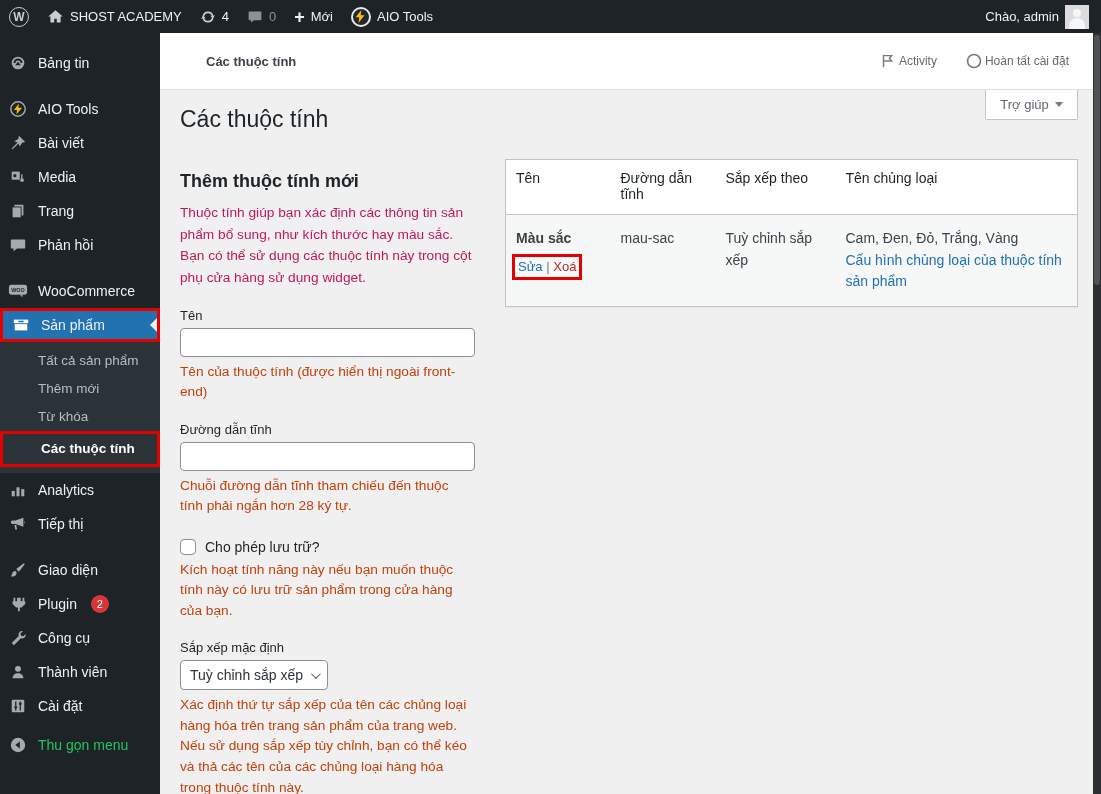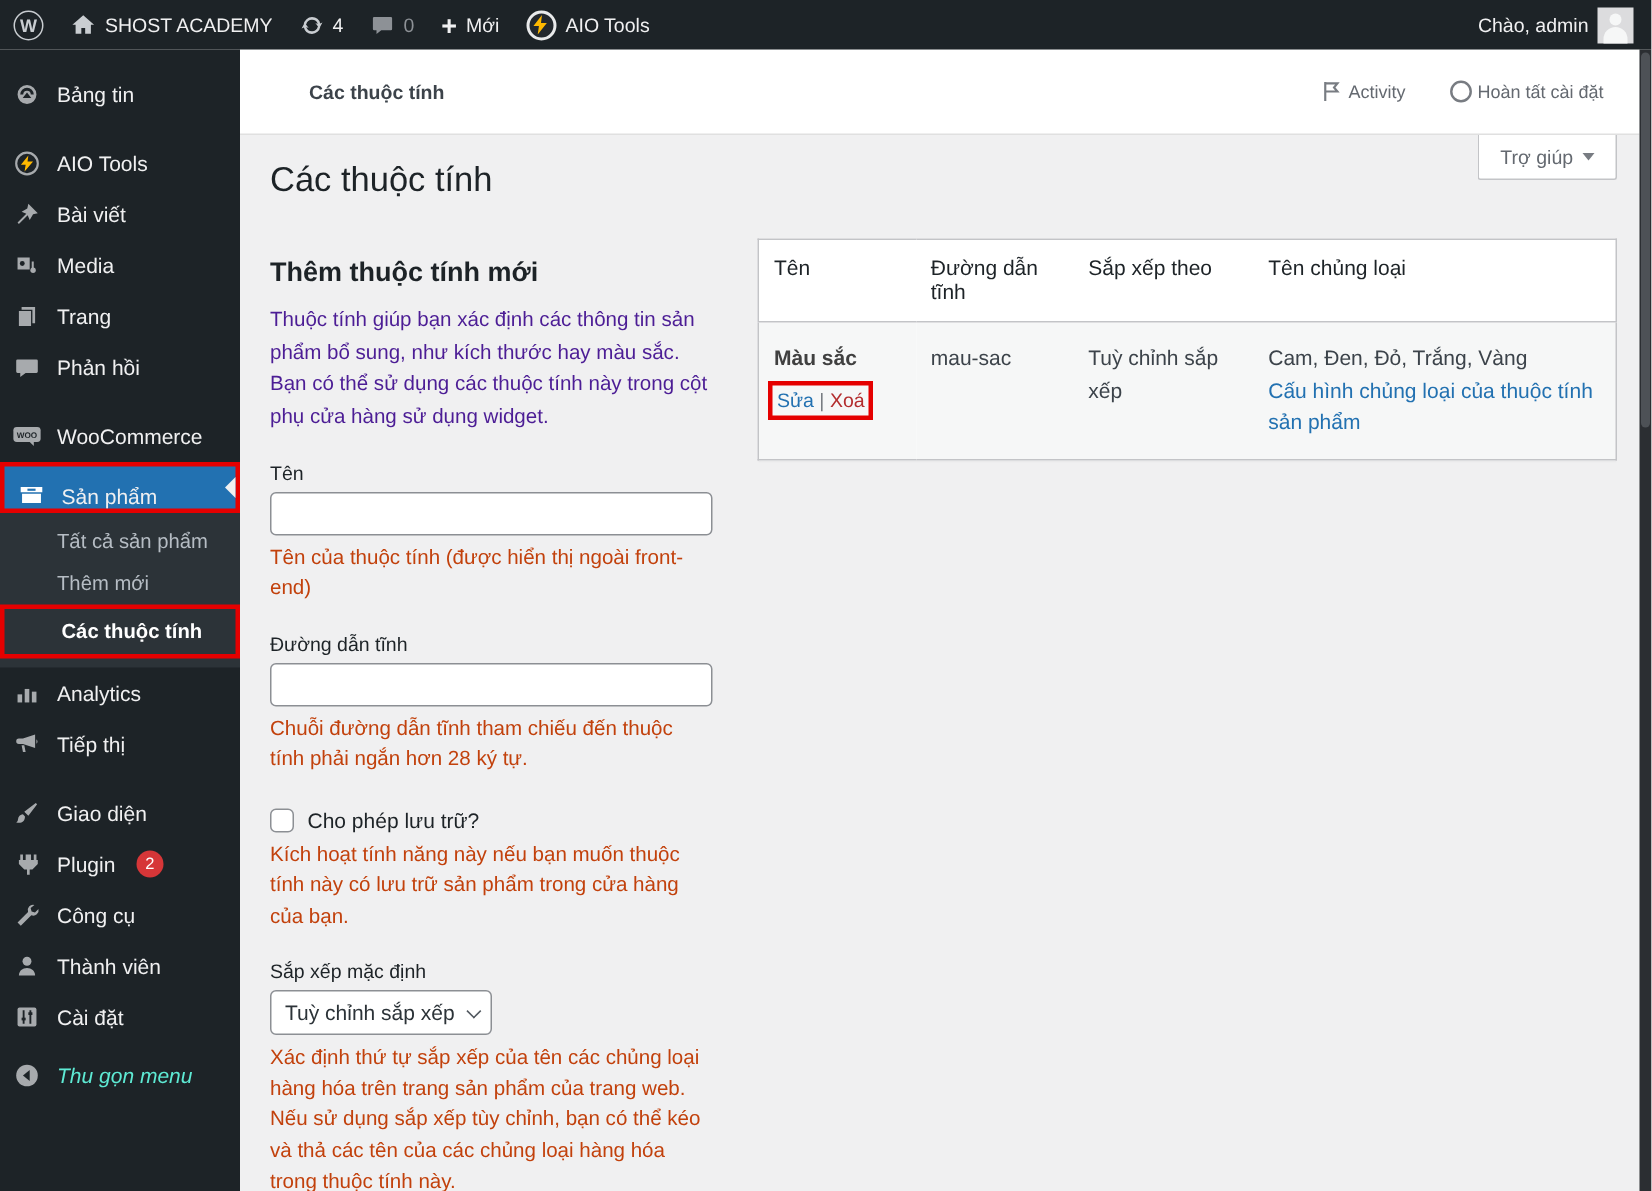--- a/index.html
+++ b/index.html
@@ -24,31 +24,31 @@
   .avatar::after { content:''; position:absolute; top:13px; left:4px; width:16px; height:12px;
     border-radius:8px 8px 0 0; background:#f6f7f7; }
 
   
   .sidebar { position:absolute; top:33px; left:0; width:160px; height:761px;
     background:#1d2327; color:#f0f0f1; font-size:14px; }
   .menu-item { display:flex; align-items:center; gap:10px; padding:0 8px;
     height:34px; cursor:pointer; color:#f0f0f1; position:relative; }
   .menu-item .micon { width:20px; display:flex; justify-content:center; flex:none; }
   .gap-above { margin-top:12px; }
-  .menu-item.current-blue { background:#2271b1; font-weight:400; height:34px;align-items:flex-end; }
+  .menu-item.current-blue { background:#2271b1; font-weight:400; height:34px; }
   .menu-item.current-blue::after { content:''; position:absolute; right:0; top:50%;
     transform:translateY(-50%); border:7px solid transparent; border-right-color:#f0f0f1; }
   .annot-border { border:3px solid #e50000; }
   .submenu { background:#2c3338; padding:5px 0 6px; }
   .submenu-item { display:block; padding:6px 0 6px 38px; color:#b6bdc4; cursor:pointer; font-size:13.5px; line-height:16px; }
   .submenu-item.current { color:#fff; font-weight:bold; padding-top:7px; padding-bottom:7px; }
   .badge { display:inline-flex; align-items:center; justify-content:center;
     min-width:18px; height:18px; border-radius:50%; background:#d63638; color:#fff;
     font-size:11px; margin-left:4px; }
-  .collapse { color:#5eead4;font-style:italic; }
+  .collapse { color:#22c55e; }
 
   
   .main { position:absolute; top:33px; left:160px; width:933px; height:761px; background:#f0f0f1; }
   .topbar { height:57px; background:#fff; border-bottom:1px solid #e0e0e0;
     display:flex; align-items:center; padding:0 24px 0 46px; }
   .breadcrumb { font-size:13px; font-weight:bold; color:#3c434a; }
   .topbar-right { margin-left:auto; display:flex; gap:28px; }
   .topbar-act { display:flex; flex-direction:row; align-items:center; gap:2px;
     font-size:12px; color:#646970; cursor:pointer; }
   .help-tab { position:absolute; top:57px; right:15px; width:93px; height:30px;
@@ -58,21 +58,21 @@
   .chev { width:0; height:0; border-left:4px solid transparent; border-right:4px solid transparent;
     border-top:5px solid #787c82; display:inline-block; }
 
   .page-title { font-size:23px; font-weight:400; color:#1d2327; margin:16px 0 0 20px; }
 
   .columns { display:flex; margin:26px 15px 0 20px; gap:30px; align-items:flex-start; }
   .form-col { width:295px; flex:none; }
   .table-col { flex:1; }
 
   .form-col h2 { font-size:18px; color:#1d2327; margin:12px 0 10px; }
-  .form-col p.intro { font-size:13.7px; color:#4c1d95; line-height:1.58; }
+  .form-col p.intro { font-size:13.7px; color:#be185d; line-height:1.58; }
   .field-label { display:block; font-size:13px; color:#1d2327; margin:19px 0 5px; }
   .txt-input { width:100%; height:29px; border:1px solid #8c8f94; border-radius:4px;
     background:#fff; padding:0 8px; font-size:14px; font-family:inherit; color:#2c3338; }
   .description { font-size:13.7px; color:#c2410c; line-height:1.5; margin-top:5px; }
   .check-row { display:flex; align-items:center; gap:9px; margin-top:22px; }
   .checkbox { width:16px; height:16px; appearance:none; -webkit-appearance:none;
     border:1px solid #8c8f94; border-radius:4px; background:#fff; cursor:pointer; flex:none; }
   .check-label { font-size:14px; color:#1d2327; cursor:pointer; }
   .select-box { margin-top:5px; width:148px; height:30px; border:1px solid #8c8f94; border-radius:4px;
     background:#fff; display:flex; align-items:center; justify-content:space-between;
@@ -224,20 +224,21 @@
           <path fill="#fff" d="M3 9h14v7H3z"></path>
           <rect x="7" y="5.3" width="6" height="1.6" fill="#2271b1"></rect>
         </svg>
     </span>
     <span>Sản phẩm</span>
   </div>
 
   <div class="submenu">
     <span class="submenu-item">Tất cả sản phẩm</span>
     <span class="submenu-item">Thêm mới</span>
+    <span class="submenu-item">Từ khóa</span>
     <span class="submenu-item current annot-border">Các thuộc tính</span>
   </div>
 
   <div class="menu-item">
     <span class="micon">
       <svg width="18" height="18" viewBox="0 0 20 20">
           <rect x="3" y="11" width="3.4" height="6" fill="#a7aaad"></rect>
           <rect x="8.3" y="7" width="3.4" height="10" fill="#a7aaad"></rect>
           <rect x="13.6" y="9" width="3.4" height="8" fill="#a7aaad"></rect>
         </svg>

